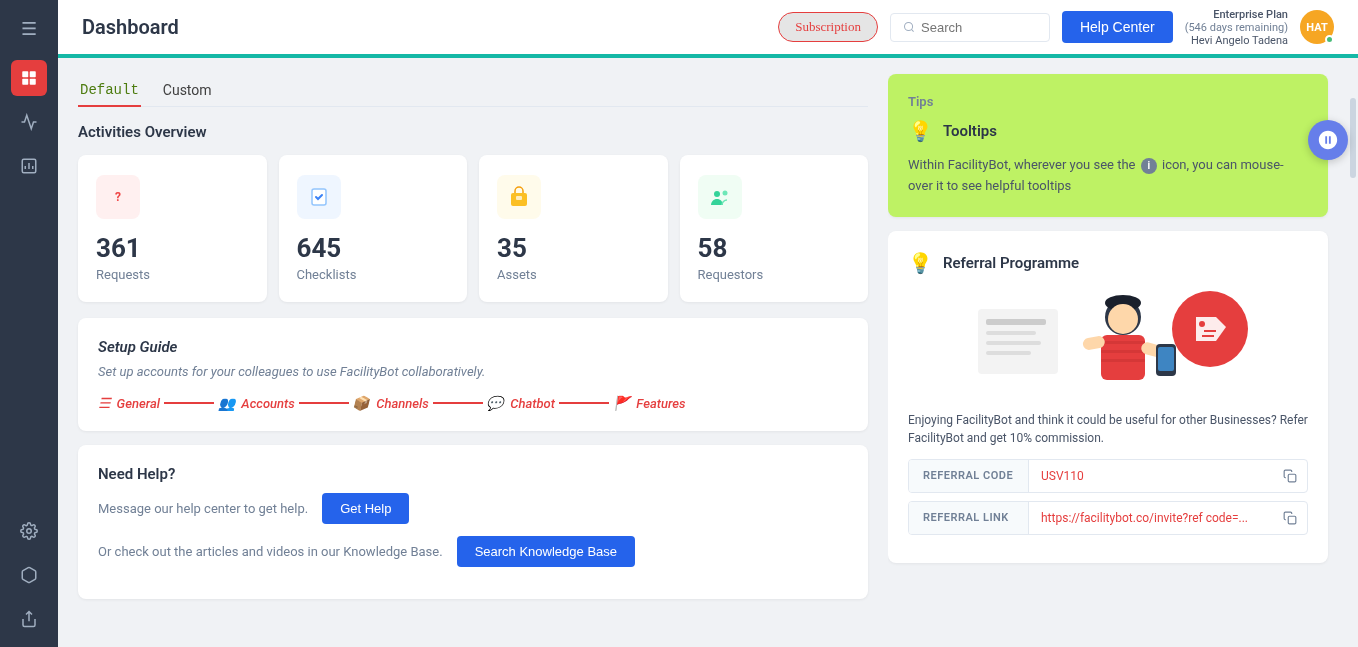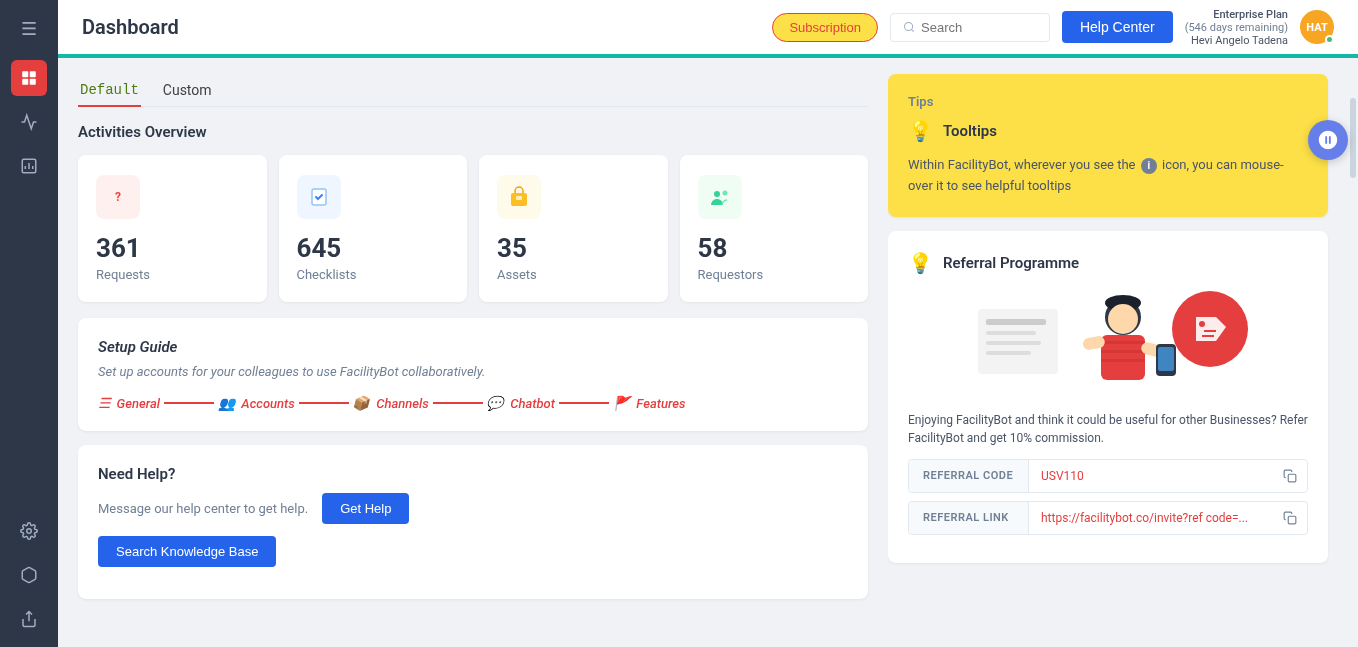--- a/index.html
+++ b/index.html
@@ -10,21 +10,21 @@
     .sidebar-icon { width: 36px; height: 36px; display: flex; align-items: center; justify-content: center; border-radius: 6px; cursor: pointer; color: #a0aec0; font-size: 16px; }
     .sidebar-icon.active { background: #e53e3e; color: white; }
 
     
     .main { flex: 1; display: flex; flex-direction: column; overflow: hidden; }
 
     
     .header { background: white; padding: 0 24px; height: 58px; display: flex; align-items: center; justify-content: space-between; border-bottom: 4px solid #14b8a6; flex-shrink: 0; }
     .header-title { font-size: 20px; font-weight: 600; color: #2d3748; }
     .header-right { display: flex; align-items: center; gap: 12px; }
-    .subscription-btn { border: 1px solid #e53e3e; color: #e53e3e; background: #fde047; padding: 6px 16px; border-radius: 20px; cursor: pointer; font-size: 13px; font-weight: 500; }
+    .subscription-btn { border: 1px solid #e53e3e; color: #e53e3e; background: #e5e5e5; padding: 6px 16px; border-radius: 20px; cursor: pointer; font-size: 13px; font-weight: 500; font-family: Liberation Serif, serif; }
     .search-box { display: flex; align-items: center; border: 1px solid #e2e8f0; border-radius: 4px; padding: 6px 12px; gap: 6px; background: white; width: 160px; }
     .search-box input { border: none; outline: none; font-size: 13px; color: #718096; width: 100%; }
     .help-center-btn { background: #2563eb; color: white; border: none; padding: 8px 18px; border-radius: 4px; cursor: pointer; font-size: 14px; font-weight: 500; }
     .user-avatar { width: 34px; height: 34px; border-radius: 50%; background: #f6a623; color: white; display: flex; align-items: center; justify-content: center; font-size: 11px; font-weight: 700; position: relative; }
     .avatar-dot { width: 9px; height: 9px; background: #48bb78; border-radius: 50%; position: absolute; bottom: 0; right: 0; border: 2px solid white; }
 
     
     .content { flex: 1; display: flex; overflow: hidden; }
     .content-left { flex: 1; overflow-y: auto; padding: 16px 20px; }
     .content-right { width: 460px; overflow-y: auto; padding: 16px 20px 16px 0; flex-shrink: 0; }
@@ -56,21 +56,21 @@
     .step-line { height: 2px; background: #e53e3e; width: 50px; margin: 0 4px; }
 
     
     .need-help { background: white; border-radius: 8px; padding: 20px; box-shadow: 0 1px 3px rgba(0,0,0,0.06); }
     .need-help-title { font-size: 15px; font-weight: 600; color: #2d3748; margin-bottom: 10px; }
     .help-row { display: flex; align-items: center; gap: 14px; margin-bottom: 12px; font-size: 13px; color: #718096; }
     .get-help-btn { background: #2563eb; color: white; border: none; padding: 8px 18px; border-radius: 4px; cursor: pointer; font-size: 13px; white-space: nowrap; }
     .kb-btn { background: #2563eb; color: white; border: none; padding: 8px 18px; border-radius: 4px; cursor: pointer; font-size: 13px; white-space: nowrap; }
 
     
-    .tips-card { background: #fde047; border-radius: 8px; padding: 20px; margin-bottom: 14px; box-shadow: 0 1px 3px rgba(0,0,0,0.06); }
+    .tips-card { background: #bef264; border-radius: 8px; padding: 20px; margin-bottom: 14px; box-shadow: 0 1px 3px rgba(0,0,0,0.06); }
     .tips-header { display: flex; align-items: center; gap: 10px; margin-bottom: 12px; }
     .tips-title { font-size: 15px; font-weight: 600; color: #2d3748; }
     .bulb-icon { font-size: 20px; }
     .tips-text { font-size: 13px; color: #4a5568; line-height: 1.6; }
     .info-icon { display: inline-block; width: 16px; height: 16px; background: #718096; border-radius: 50%; color: white; text-align: center; line-height: 16px; font-size: 10px; font-weight: 700; margin: 0 2px; }
 
     
     .referral-card { background: white; border-radius: 8px; padding: 20px; box-shadow: 0 1px 3px rgba(0,0,0,0.06); }
     .referral-header { display: flex; align-items: center; gap: 10px; margin-bottom: 14px; }
     .referral-title { font-size: 15px; font-weight: 600; color: #2d3748; }
@@ -254,20 +254,21 @@
         </div>
       </div>
 
       <div class="need-help">
         <div class="need-help-title">Need Help?</div>
         <div class="help-row">
           <span>Message our help center to get help.</span>
           <button class="get-help-btn">Get Help</button>
         </div>
         <div class="help-row">
+          <span>Or check out the articles and videos in our Knowledge Base.</span>
           <button class="kb-btn">Search Knowledge Base</button>
         </div>
       </div>
     </div>
 
     <div class="content-right">
 
       <div class="tips-card">
         <div style="font-size:13px; font-weight:600; color:#718096; margin-bottom:10px;">Tips</div>
         <div class="tips-header">

